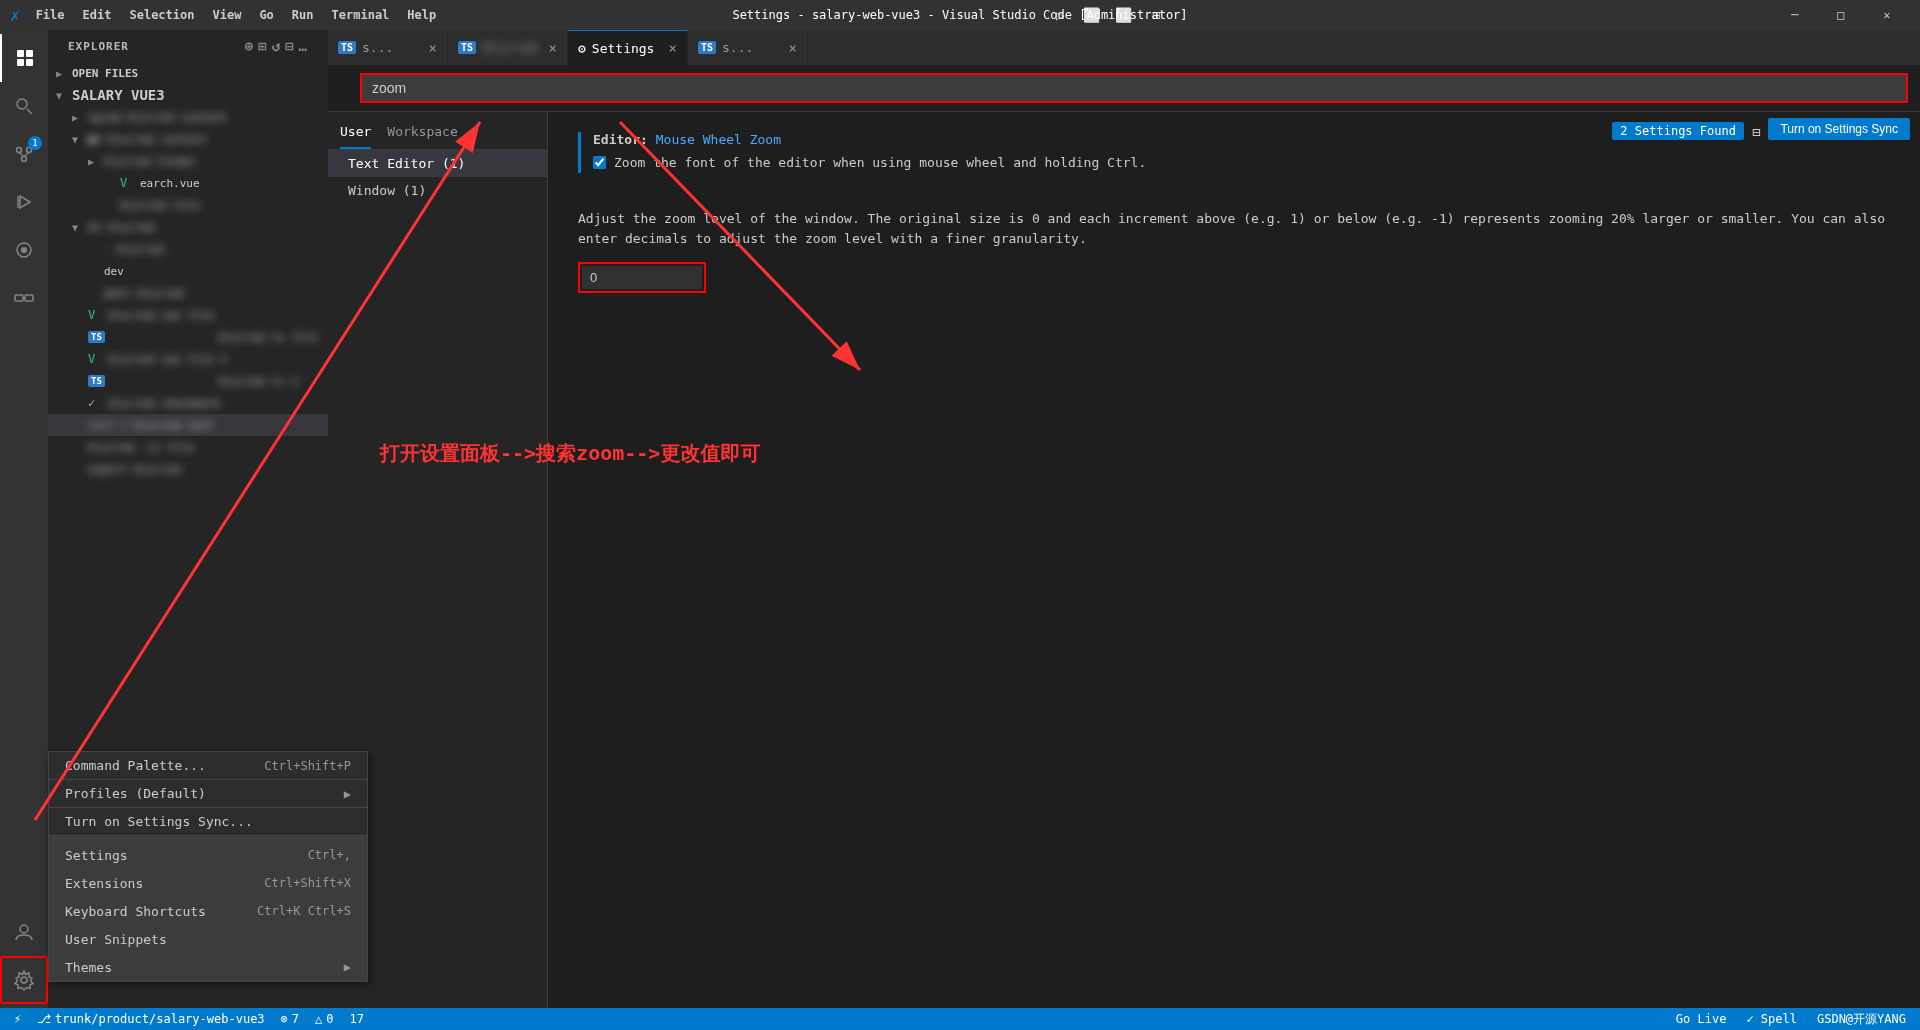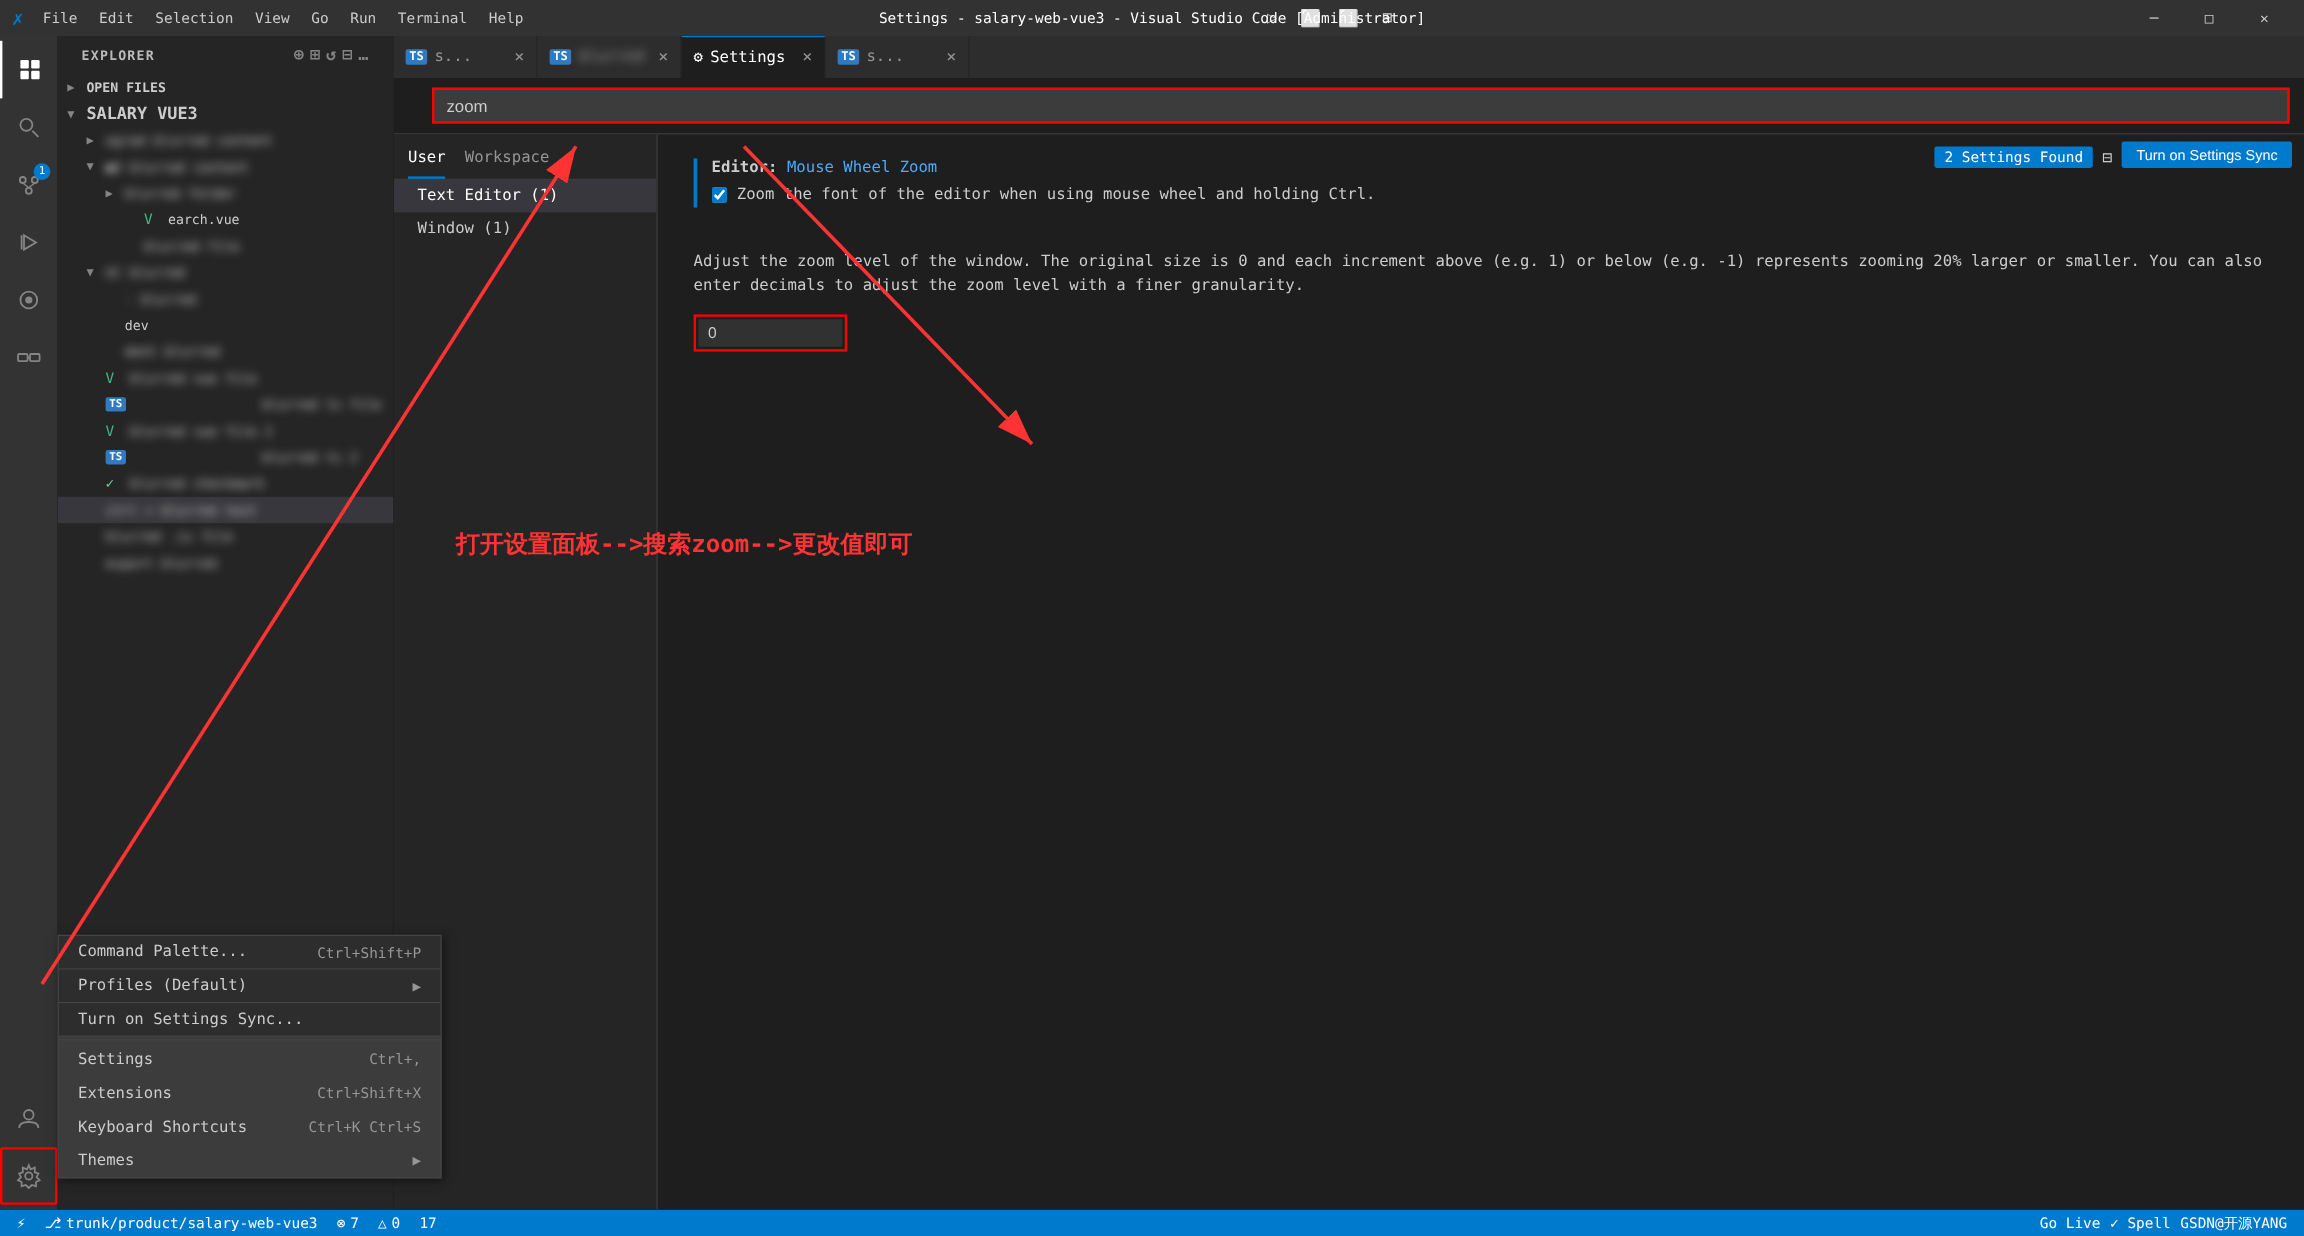--- a/index.html
+++ b/index.html
@@ -29,20 +29,21 @@
       align-items: center;
       gap: 8px;
     }
     .title-bar-logo {
       color: #007acc;
       font-size: 16px;
     }
     .title-bar-menu {
       display: flex;
       gap: 2px;
+      font-weight: bold;
     }
     .title-bar-menu span {
       padding: 0 8px;
       height: 30px;
       line-height: 30px;
       font-size: 12px;
       cursor: pointer;
       color: #cccccc;
     }
     .title-bar-title {
@@ -458,20 +459,21 @@
     }
     .status-bar-left {
       display: flex;
       align-items: center;
       gap: 8px;
     }
     .status-bar-right {
       margin-left: auto;
       display: flex;
       align-items: center;
+      gap: 12px;
     }
     .status-item {
       display: flex;
       align-items: center;
       gap: 4px;
       padding: 0 4px;
       cursor: pointer;
     }
 
     
@@ -773,20 +775,23 @@
   </div>
   <div class="context-menu-item">
     <span>Extensions</span>
     <span class="shortcut">Ctrl+Shift+X</span>
   </div>
   <div class="context-menu-item">
     <span>Keyboard Shortcuts</span>
     <span class="shortcut">Ctrl+K Ctrl+S</span>
   </div>
   <div class="context-menu-item">
+    <span>User Snippets</span>
+  </div>
+  <div class="context-menu-item">
     <span>Themes</span>
     <span class="arrow-right">▶</span>
   </div>
 </div>
 
 <div class="annotation-layer">
   <svg width="1920" height="978" style="position:absolute;top:0;left:0;pointer-events:none;">
 
     <defs>
       <marker id="arrowhead" markerWidth="10" markerHeight="7" refX="10" refY="3.5" orient="auto">

